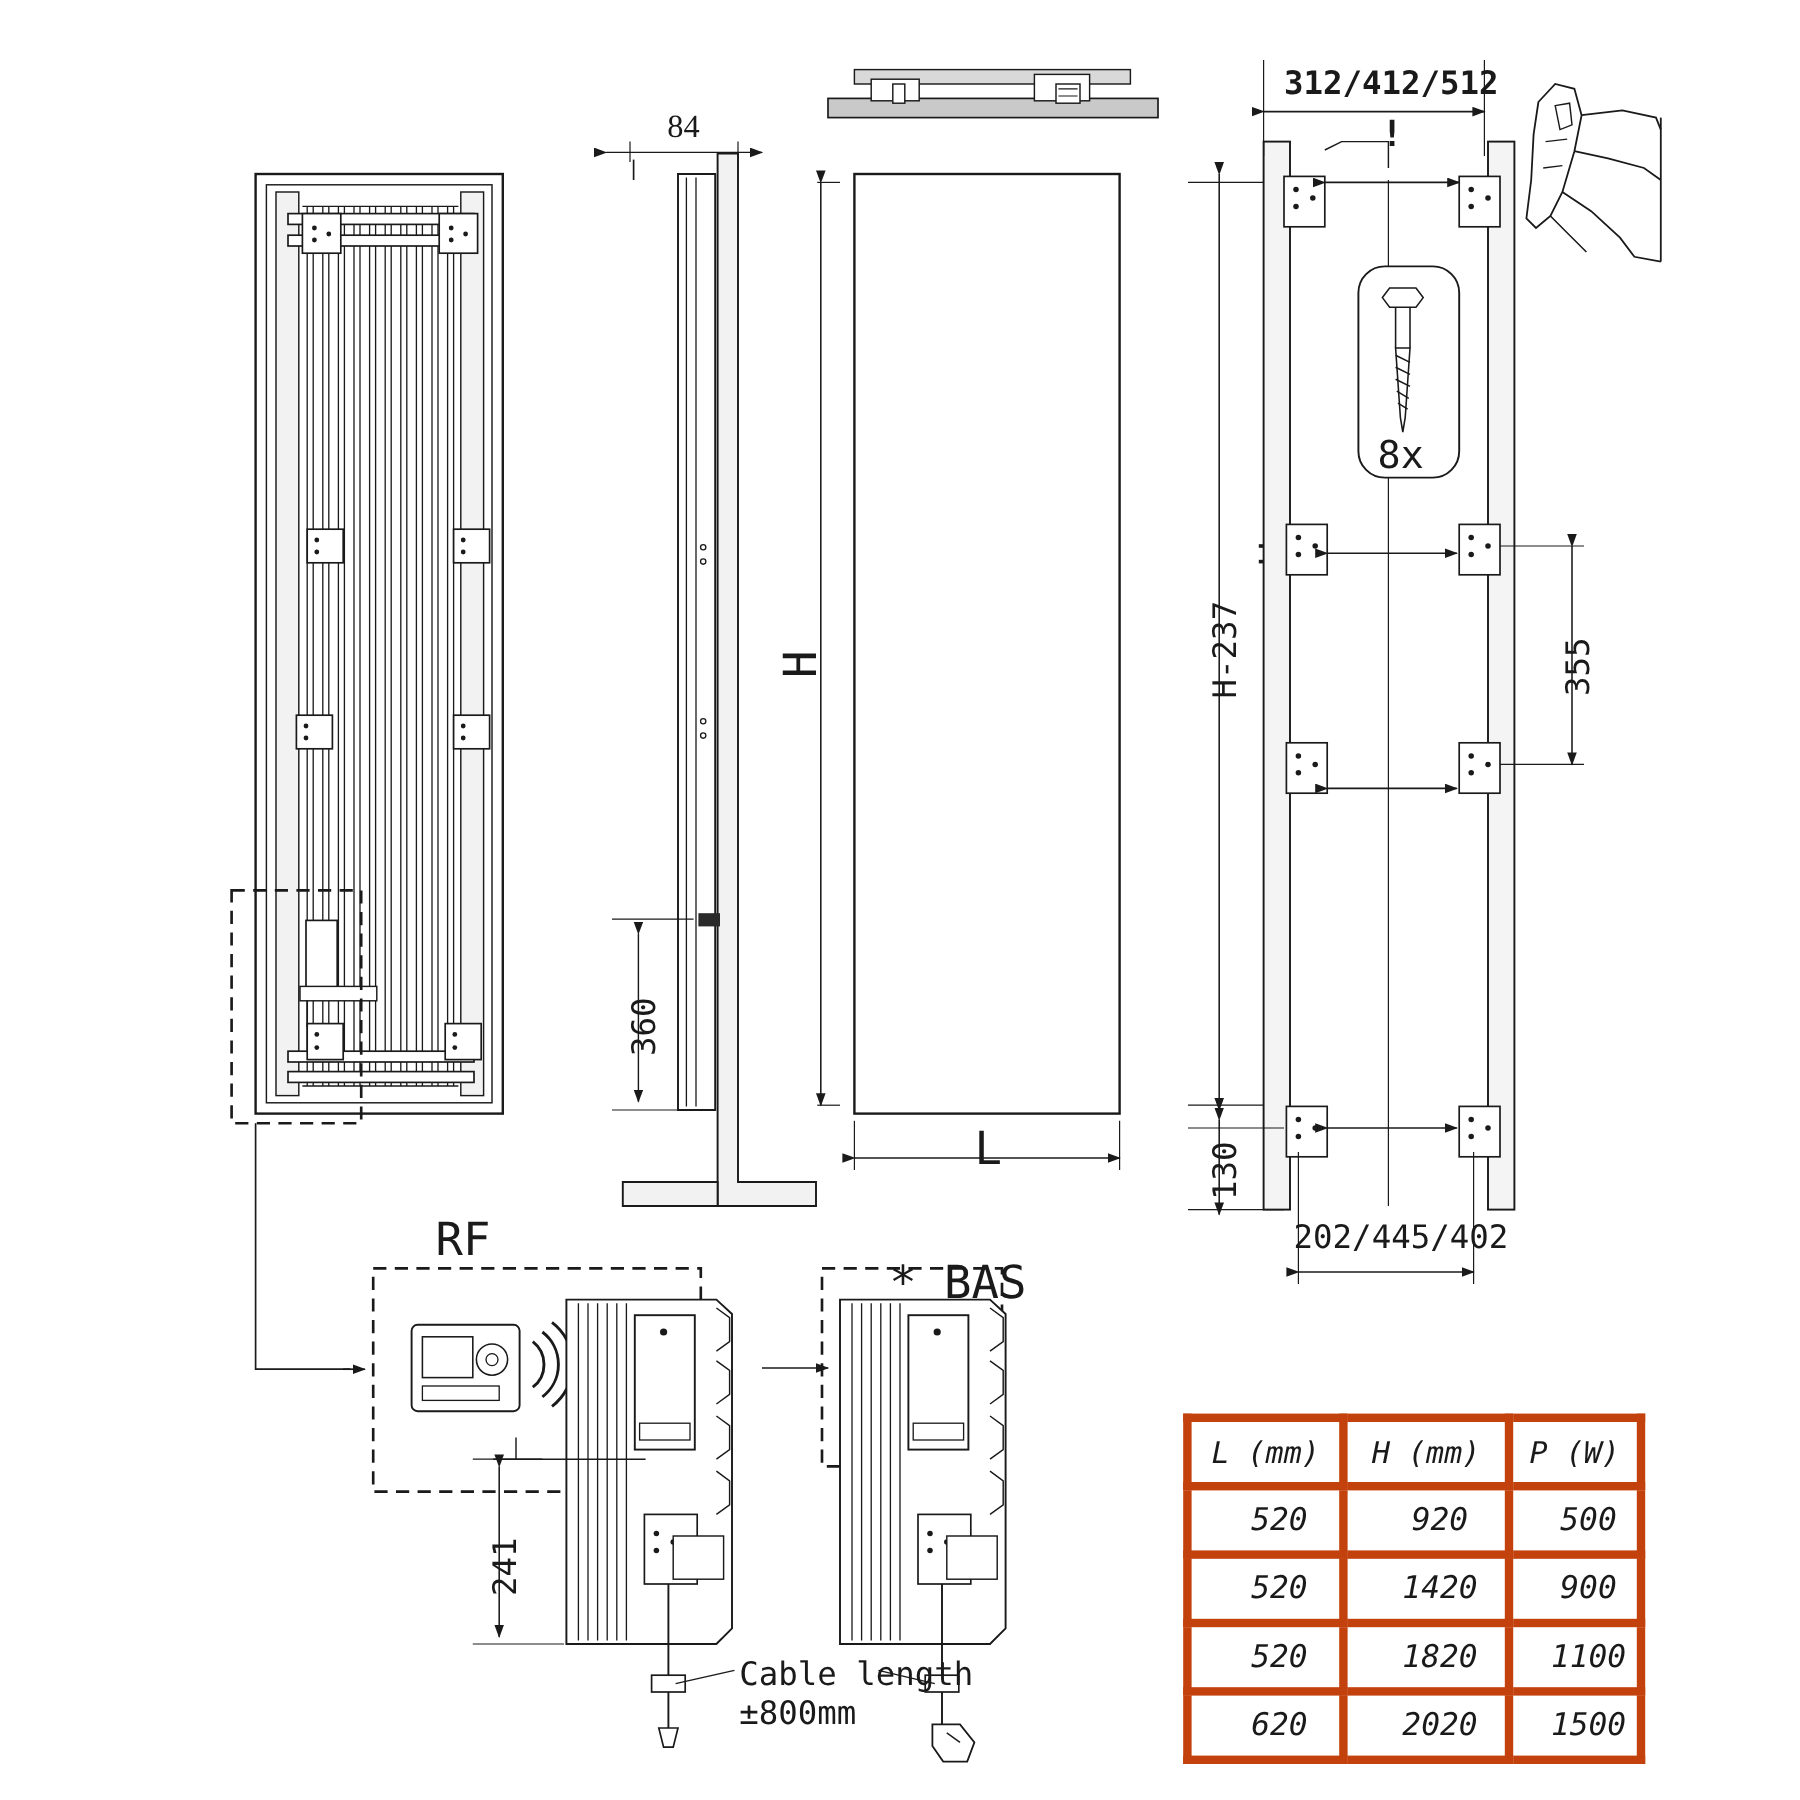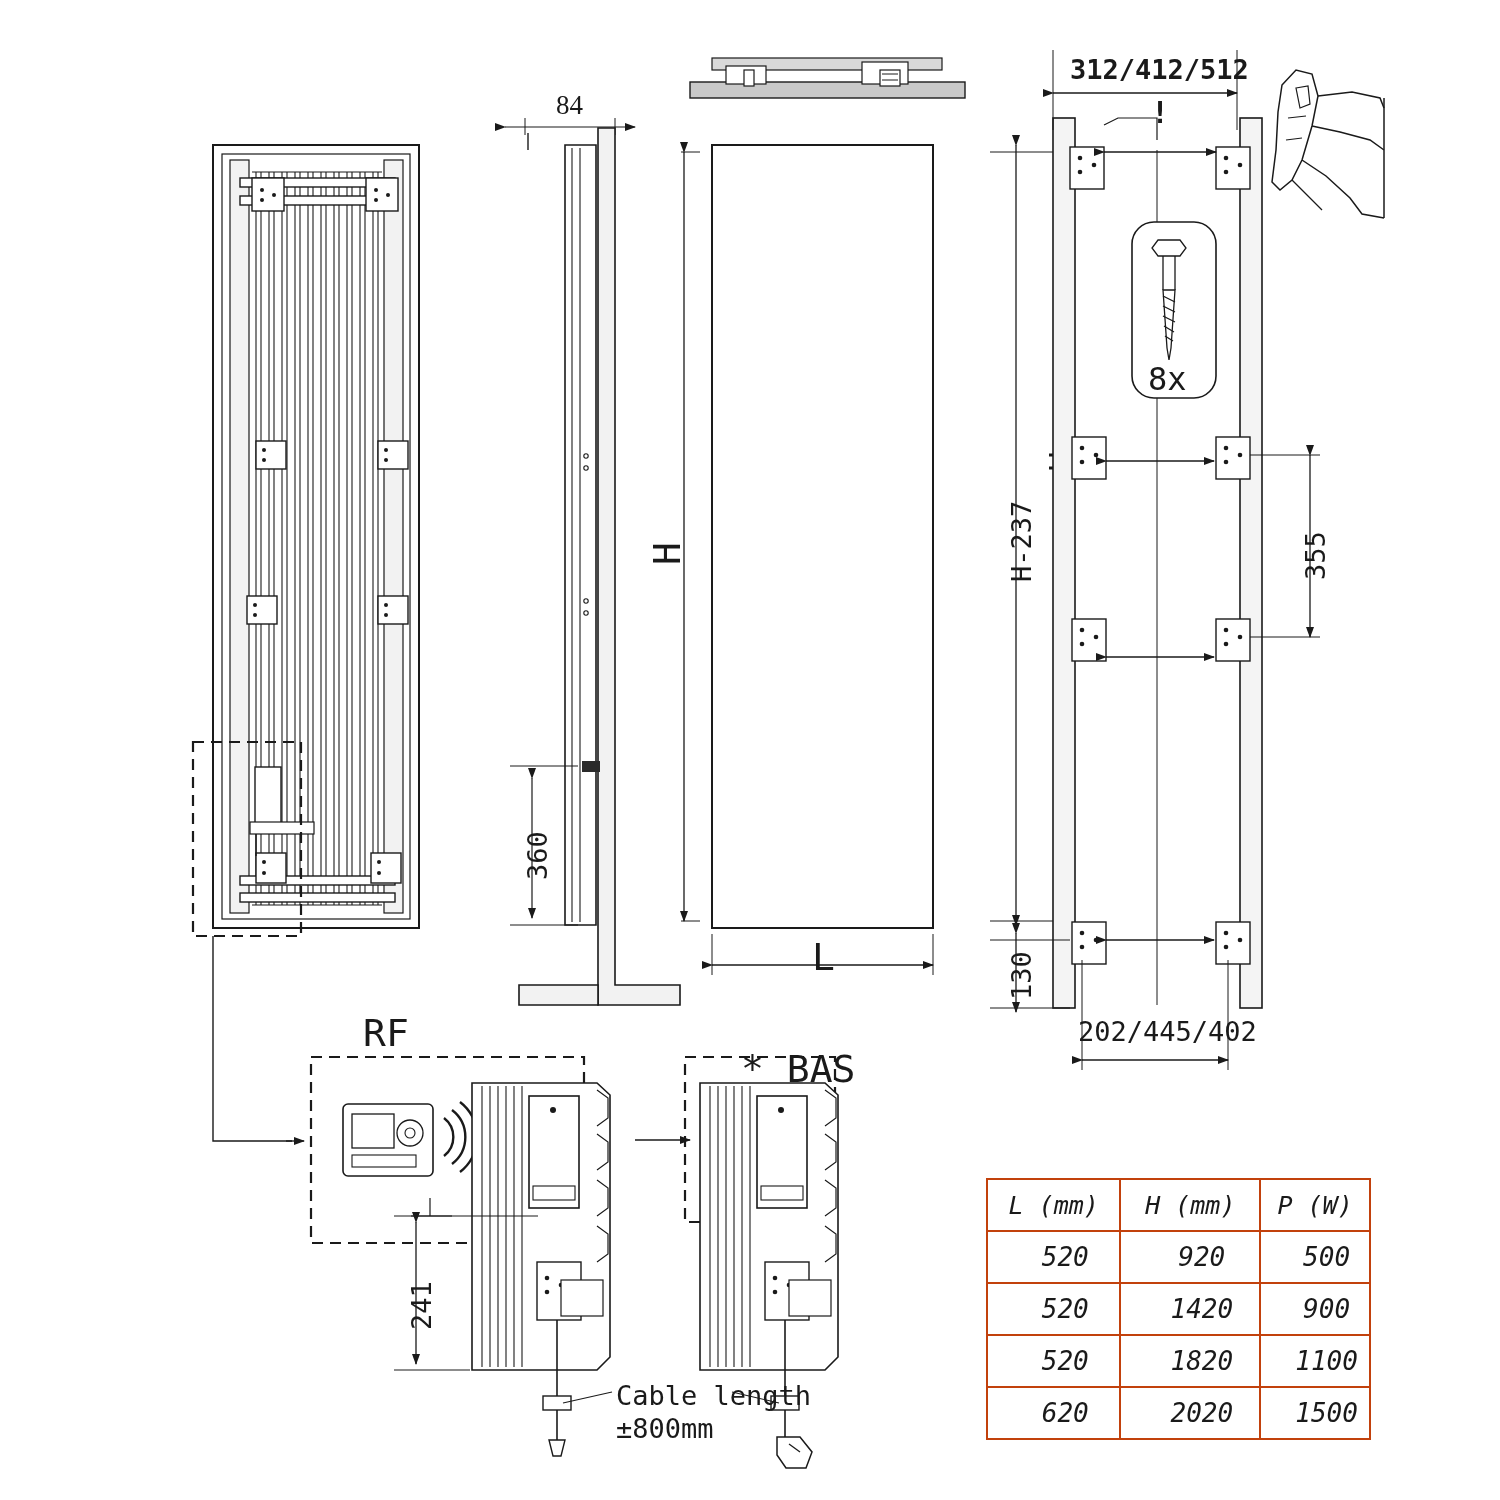--- a/index.html
+++ b/index.html
@@ -47,21 +47,21 @@
   #spec-table {
     position: absolute;
     left: 986px;
     top: 1178px;
     width: 385px;
     border-collapse: collapse;
     font-family: "DejaVu Sans Mono", monospace;
     background: #fff;
   }
   #spec-table th, #spec-table td {
-    border: 2px solid #c2410c;
+    border: 7px solid #c2410c;
     text-align: center;
     font-size: 26px;
     font-weight: normal;
     padding: 0;
     height: 50px;
     font-style: italic;
   }
   #spec-table th {
     font-size: 25px;
   }

